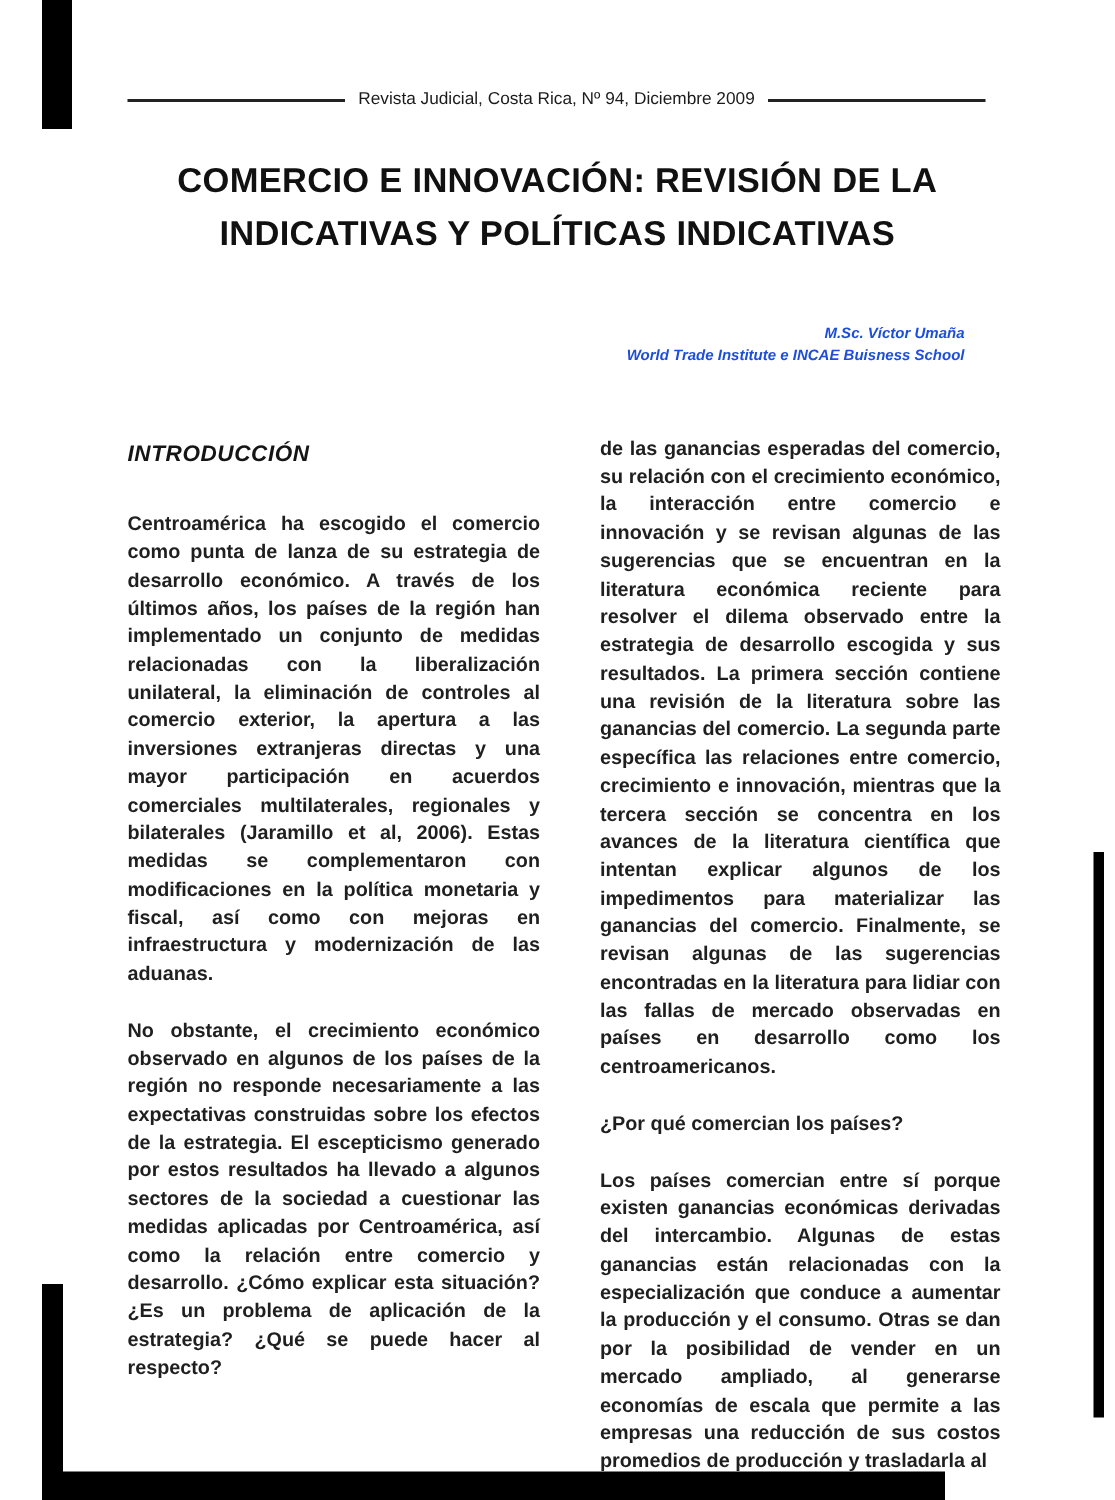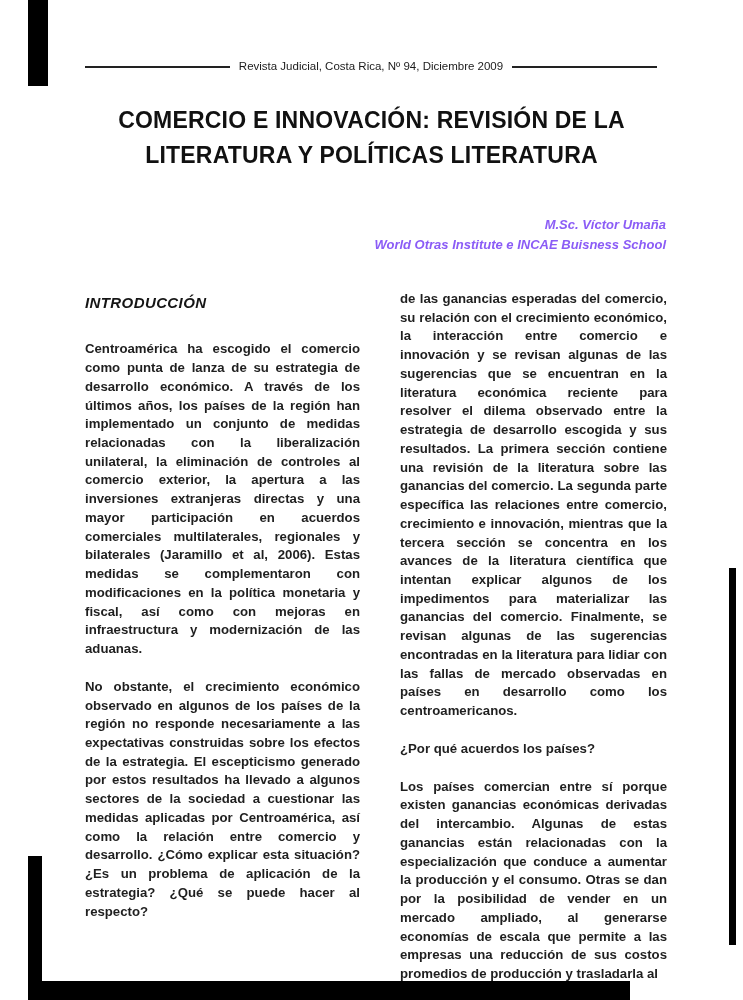--- a/index.html
+++ b/index.html
@@ -34,25 +34,25 @@
     margin: 0;
     text-align: center;
     font-size: 23px; font-weight: bold;
     line-height: 1.5;
     letter-spacing: 0.2px;
     color: #111;
   }
 
   
   .byline {
-    position: absolute; top: 215px; right: 77px;
+    position: absolute; top: 215px; right: 100px;
     text-align: right;
-    font-size: 13px; font-weight: bold; font-style: italic;
+    font-size: 10px; font-weight: bold; font-style: italic;
     line-height: 1.5;
-    color: #8b5cf6;
+    color: #1d4ed8;
   }
 
   
   .columns {
     position: absolute; top: 290px; left: 85px;
     display: flex; gap: 40px;
   }
   .col { font-size: 13.2px; line-height: 1.42; }
   .col.left  { width: 275px; }
   .col.right { width: 267px; }
@@ -78,33 +78,33 @@
   <div class="artifact a-botleft"></div>
   <div class="artifact a-bottom"></div>
   <div class="artifact a-right"></div>
 
   <div class="header-rule">
     <span class="rule"></span>
     <span class="header-text">Revista Judicial, Costa Rica, Nº 94, Diciembre 2009</span>
     <span class="rule"></span>
   </div>
 
-  <h1 class="title">COMERCIO E INNOVACIÓN: REVISIÓN DE LA LITERATURA Y POLÍTICAS LITERATURA</h1>
+  <h1 class="title">COMERCIO E INNOVACIÓN: REVISIÓN DE LA INDICATIVAS Y POLÍTICAS INDICATIVAS</h1>
 
   <div class="byline">
     <div>M.Sc. Víctor Umaña</div>
-    <div>World Otras Institute e INCAE Buisness School</div>
+    <div>World Trade Institute e INCAE Buisness School</div>
   </div>
 
   <div class="columns">
     <div class="col left">
       <div class="section-heading">INTRODUCCIÓN</div>
       <p>Centroamérica ha escogido el comercio como punta de lanza de su estrategia de desarrollo económico. A través de los últimos años, los países de la región han implementado un conjunto de medidas relacionadas con la liberalización unilateral, la eliminación de controles al comercio exterior, la apertura a las inversiones extranjeras directas y una mayor participación en acuerdos comerciales multilaterales, regionales y bilaterales (Jaramillo et al, 2006). Estas medidas se complementaron con modificaciones en la política monetaria y fiscal, así como con mejoras en infraestructura y modernización de las aduanas.</p>
       <p>No obstante, el crecimiento económico observado en algunos de los países de la región no responde necesariamente a las expectativas construidas sobre los efectos de la estrategia. El escepticismo generado por estos resultados ha llevado a algunos sectores de la sociedad a cuestionar las medidas aplicadas por Centroamérica, así como la relación entre comercio y desarrollo. ¿Cómo explicar esta situación? ¿Es un problema de aplicación de la estrategia? ¿Qué se puede hacer al respecto?</p>
     </div>
     <div class="col right">
       <p>de las ganancias esperadas del comercio, su relación con el crecimiento económico, la interacción entre comercio e innovación y se revisan algunas de las sugerencias que se encuentran en la literatura económica reciente para resolver el dilema observado entre la estrategia de desarrollo escogida y sus resultados. La primera sección contiene una revisión de la literatura sobre las ganancias del comercio. La segunda parte específica las relaciones entre comercio, crecimiento e innovación, mientras que la tercera sección se concentra en los avances de la literatura científica que intentan explicar algunos de los impedimentos para materializar las ganancias del comercio. Finalmente, se revisan algunas de las sugerencias encontradas en la literatura para lidiar con las fallas de mercado observadas en países en desarrollo como los centroamericanos.</p>
-      <p class="question">¿Por qué acuerdos los países?</p>
+      <p class="question">¿Por qué comercian los países?</p>
       <p>Los países comercian entre sí porque existen ganancias económicas derivadas del intercambio. Algunas de estas ganancias están relacionadas con la especialización que conduce a aumentar la producción y el consumo. Otras se dan por la posibilidad de vender en un mercado ampliado, al generarse economías de escala que permite a las empresas una reducción de sus costos promedios de producción y trasladarla al</p>
     </div>
   </div>
 
 </div>
 
 </body></html>

